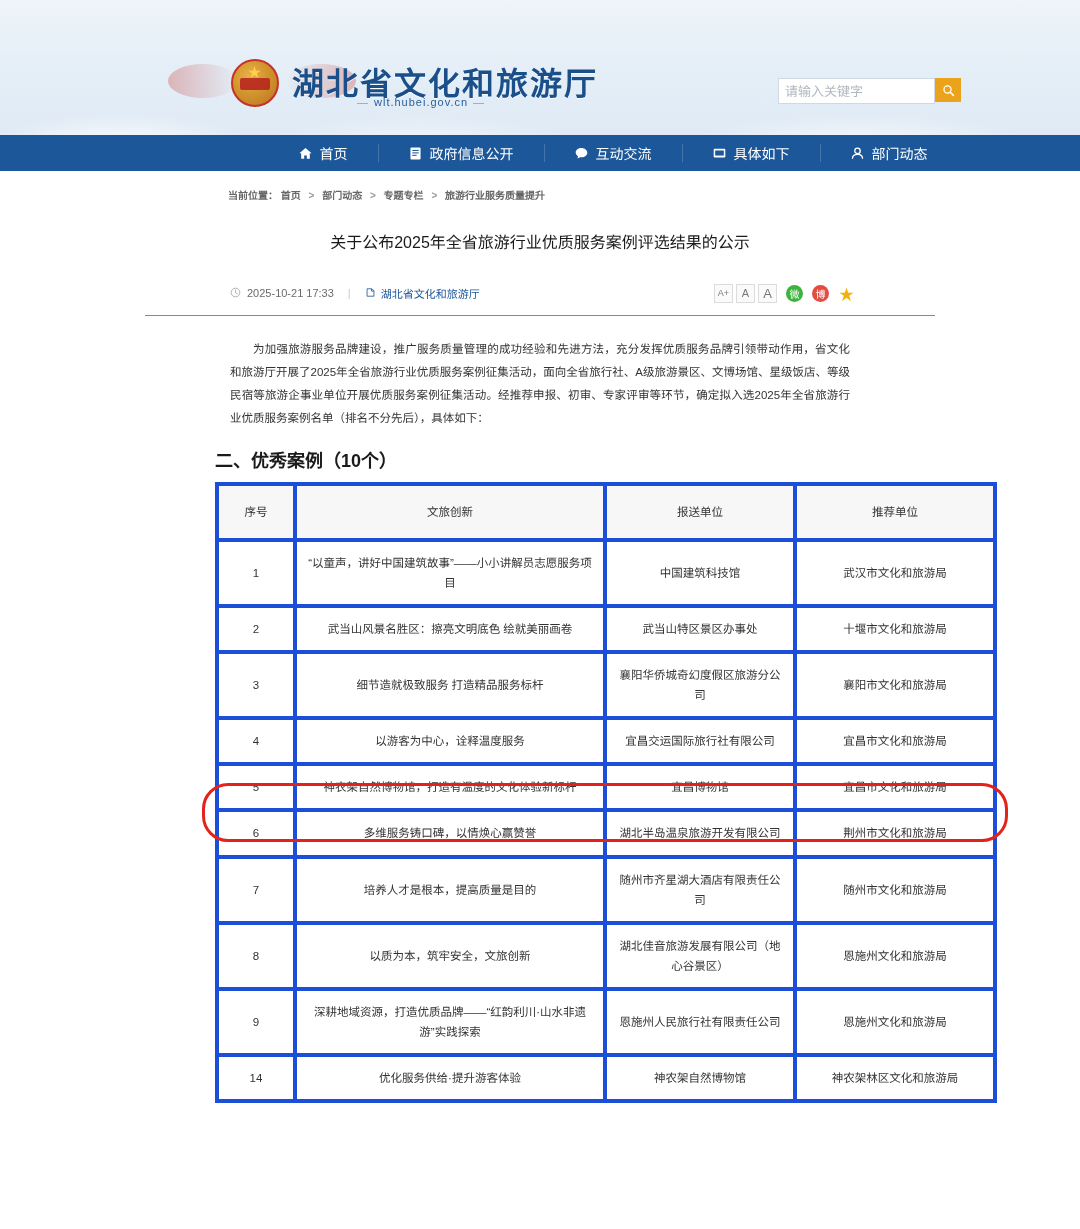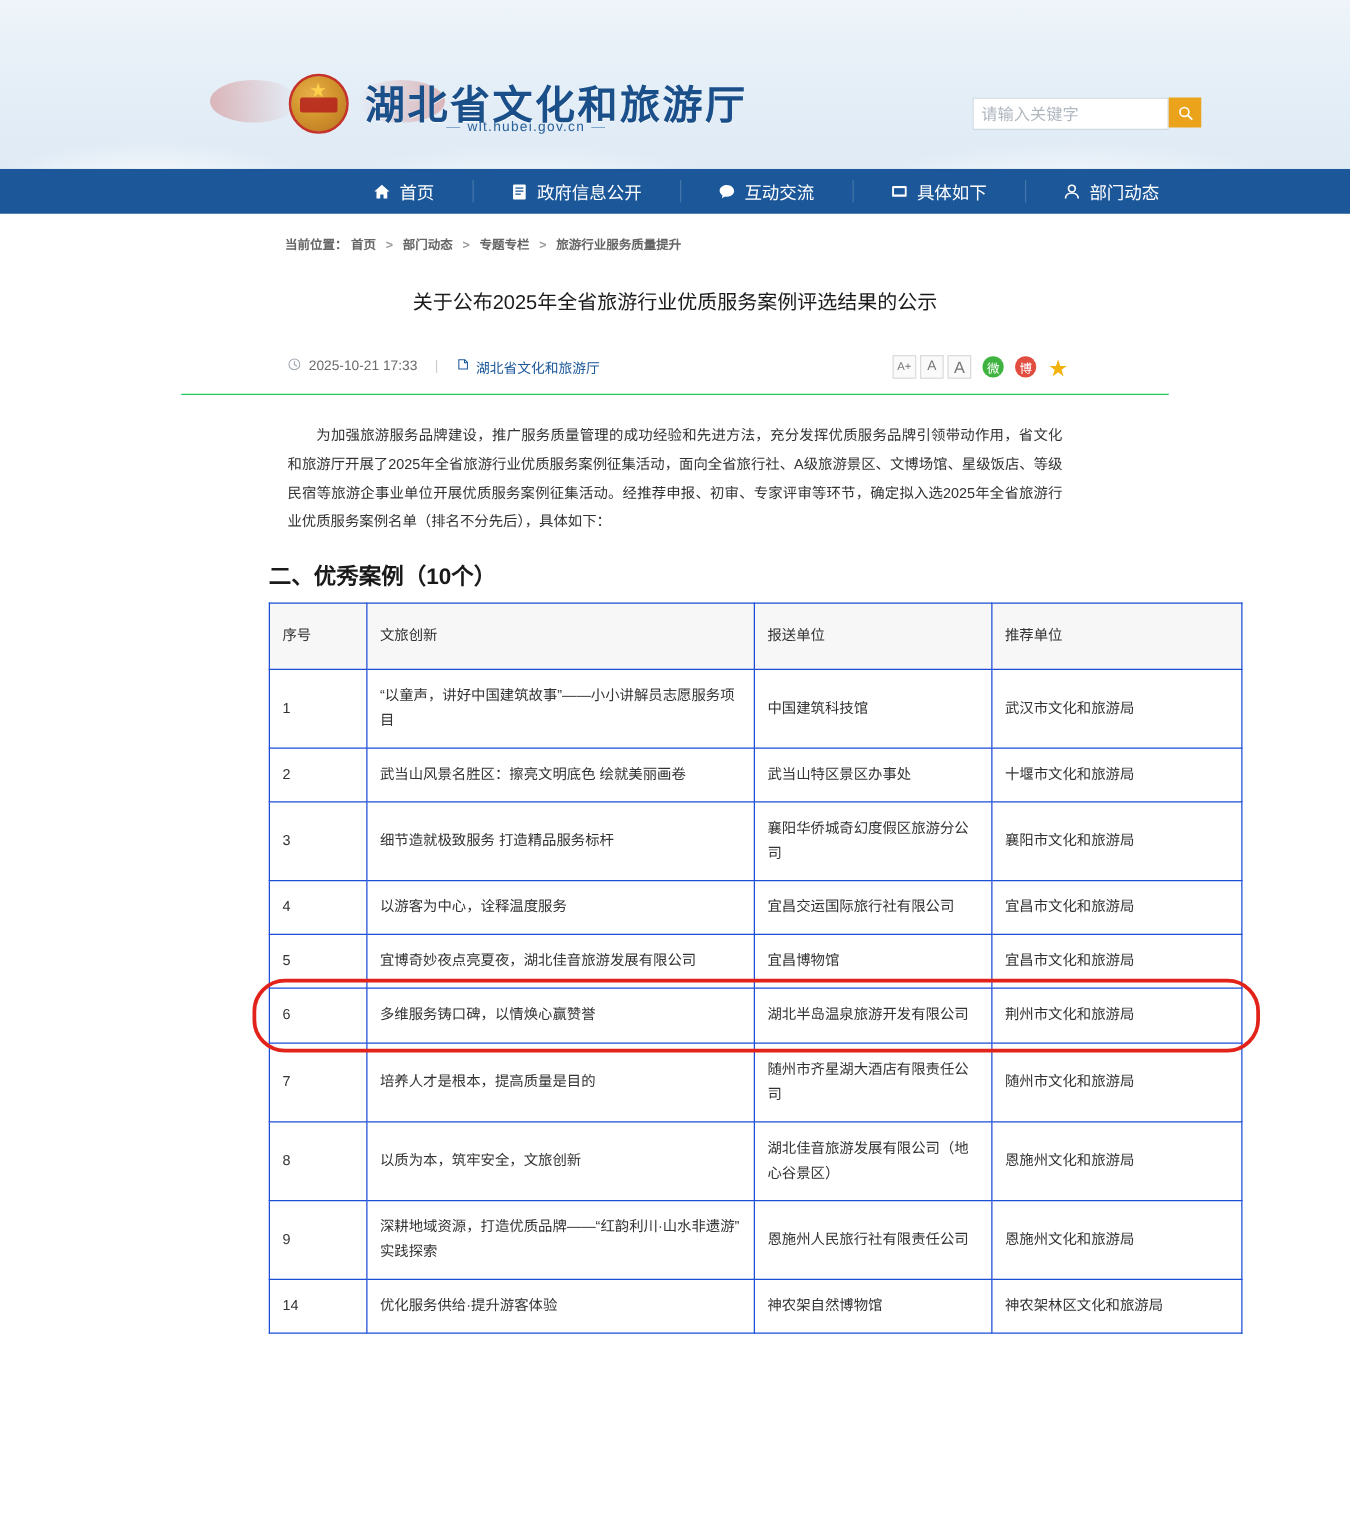--- a/index.html
+++ b/index.html
@@ -276,25 +276,25 @@
   
   .tbl-wrap { padding: 0 70px 0 70px; position: relative; }
   table.cases {
     width: 100%;
     border-collapse: collapse;
     font-size: 11.5px;
     color: #333;
     table-layout: fixed;
   }
   table.cases th, table.cases td {
-    border: 1px solid #1d4ed8;
+    border: 4px solid #1d4ed8;
     padding: 11px 10px;
     vertical-align: middle;
     line-height: 1.75;
-    text-align: left;
+    text-align: center;
   }
   table.cases th {
     background: #f7f7f7;
     font-weight: normal;
     color: #333;
     height: 30px;
   }
   table.cases col.c0 { width: 78px; }
   table.cases col.c1 { width: 310px; }
   table.cases col.c2 { width: 190px; }
@@ -479,21 +479,21 @@
               <td>襄阳市文化和旅游局</td>
             </tr>
             <tr>
               <td>4</td>
               <td>以游客为中心，诠释温度服务</td>
               <td>宜昌交运国际旅行社有限公司</td>
               <td>宜昌市文化和旅游局</td>
             </tr>
             <tr>
               <td>5</td>
-              <td>宜博奇妙夜点亮夏夜，湖北佳音旅游发展有限公司</td>
+              <td>神农架自然博物馆，打造有温度的文化体验新标杆</td>
               <td>宜昌博物馆</td>
               <td>宜昌市文化和旅游局</td>
             </tr>
             <tr>
               <td>6</td>
               <td>多维服务铸口碑，以情焕心赢赞誉</td>
               <td>湖北半岛温泉旅游开发有限公司</td>
               <td>荆州市文化和旅游局</td>
             </tr>
             <tr>

